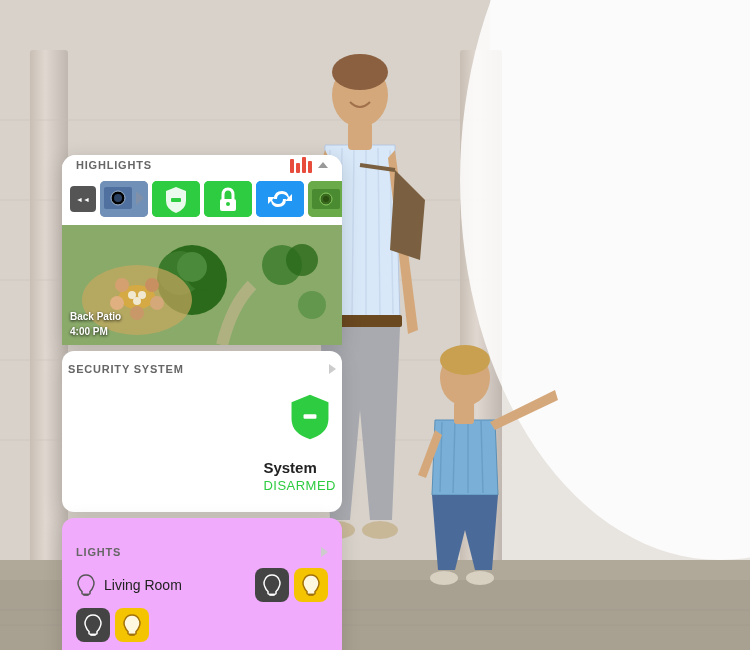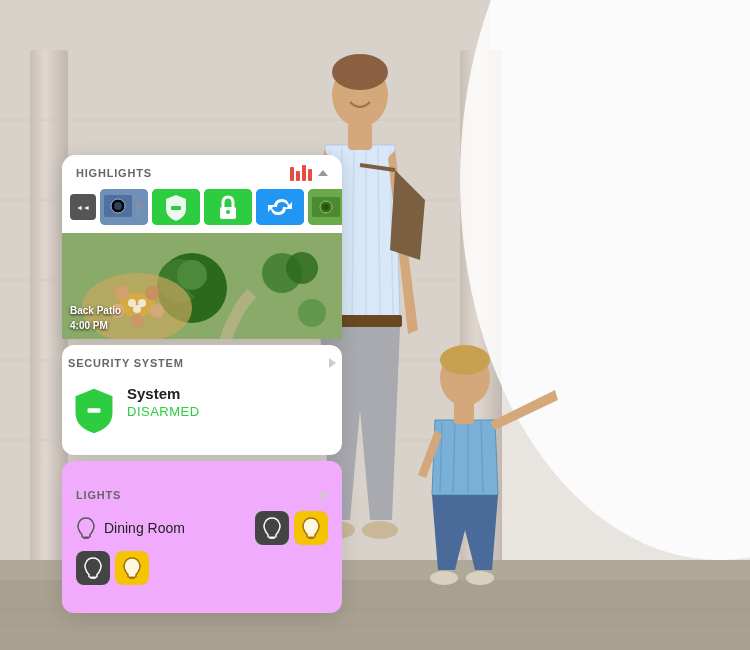--- a/index.html
+++ b/index.html
@@ -39,21 +39,21 @@
       border-radius: 14px 14px 0 0;
       padding: 0;
       box-shadow: 0 4px 20px rgba(0,0,0,0.15);
       overflow: hidden;
     }
 
     .highlights-header {
       display: flex;
       align-items: center;
       justify-content: space-between;
-      padding: 10px 14px 8px;
+      padding: 2px 14px 8px;
       background: white;
     }
 
     .highlights-title {
       font-size: 11px;
       font-weight: 700;
       color: #666;
       letter-spacing: 0.8px;
       text-transform: uppercase;
     }
@@ -142,21 +142,21 @@
       align-items: center;
       justify-content: center;
     }
 
     .thumb-outdoor {
       background: linear-gradient(135deg, #a8c88f 0%, #7aaa60 100%);
     }
 
     .camera-preview {
       background: linear-gradient(160deg, #e8ddd0 0%, #c4b8a8 50%, #8fa8c8 100%);
-      height: 106px;
+      height: 120px;
       position: relative;
     }
 
     .camera-time {
       position: absolute;
       bottom: 6px;
       left: 8px;
       color: white;
       font-size: 10px;
       font-weight: 600;
@@ -202,23 +202,24 @@
     .chevron-right {
       width: 0;
       height: 0;
       border-top: 5px solid transparent;
       border-bottom: 5px solid transparent;
       border-left: 7px solid #ccc;
     }
 
     .security-content {
       display: flex;
-      align-items: flex-start;
-      gap: 7px;
+      align-items: flex-end;
+      gap: 16px;
       padding: 6px 0;
+      flex-direction: column;
     }
 
     .shield-icon-wrap {
       width: 52px;
       height: 52px;
       display: flex;
       align-items: center;
       justify-content: center;
     }
 
@@ -553,21 +554,21 @@
 
       <div class="light-row">
         <div class="light-name-wrap">
           <div class="bulb-icon">
             <svg width="18" height="22" viewBox="0 0 18 22" xmlns="http://www.w3.org/2000/svg">
               <path d="M9 1 Q14 1 16 5.5 Q18 9 16 13 Q15 16 13 17.5 L13 19.5 Q13 20.5 9 20.5 Q5 20.5 5 19.5 L5 17.5 Q3 16 2 13 Q0 9 2 5.5 Q4 1 9 1 Z" fill="none" stroke="#555" stroke-width="1.5"></path>
               <line x1="6" y1="20.5" x2="12" y2="20.5" stroke="#555" stroke-width="1.5"></line>
               <line x1="6.5" y1="22" x2="11.5" y2="22" stroke="#555" stroke-width="1.5"></line>
             </svg>
           </div>
-          <span class="light-name">Dining Room</span>
+          <span class="light-name">Living Room</span>
         </div>
         <div class="light-btns">
           <div class="light-btn-dark">
             <svg width="18" height="22" viewBox="0 0 18 22" xmlns="http://www.w3.org/2000/svg">
               <path d="M9 1 Q14 1 16 5.5 Q18 9 16 13 Q15 16 13 17.5 L13 19.5 Q13 20.5 9 20.5 Q5 20.5 5 19.5 L5 17.5 Q3 16 2 13 Q0 9 2 5.5 Q4 1 9 1 Z" fill="none" stroke="white" stroke-width="1.5"></path>
               <line x1="6" y1="20.5" x2="12" y2="20.5" stroke="white" stroke-width="1.5"></line>
               <line x1="6.5" y1="22" x2="11.5" y2="22" stroke="white" stroke-width="1.5"></line>
             </svg>
           </div>
           <div class="light-btn-yellow">

